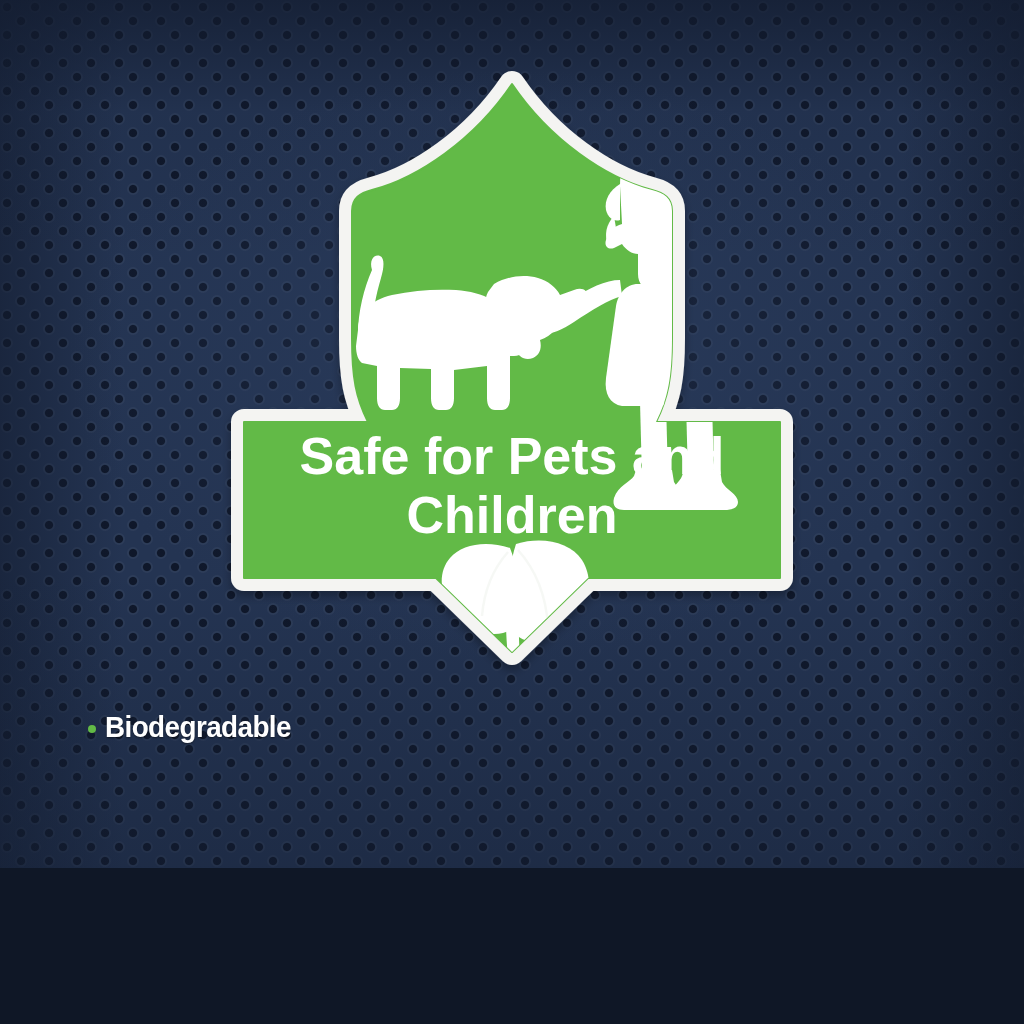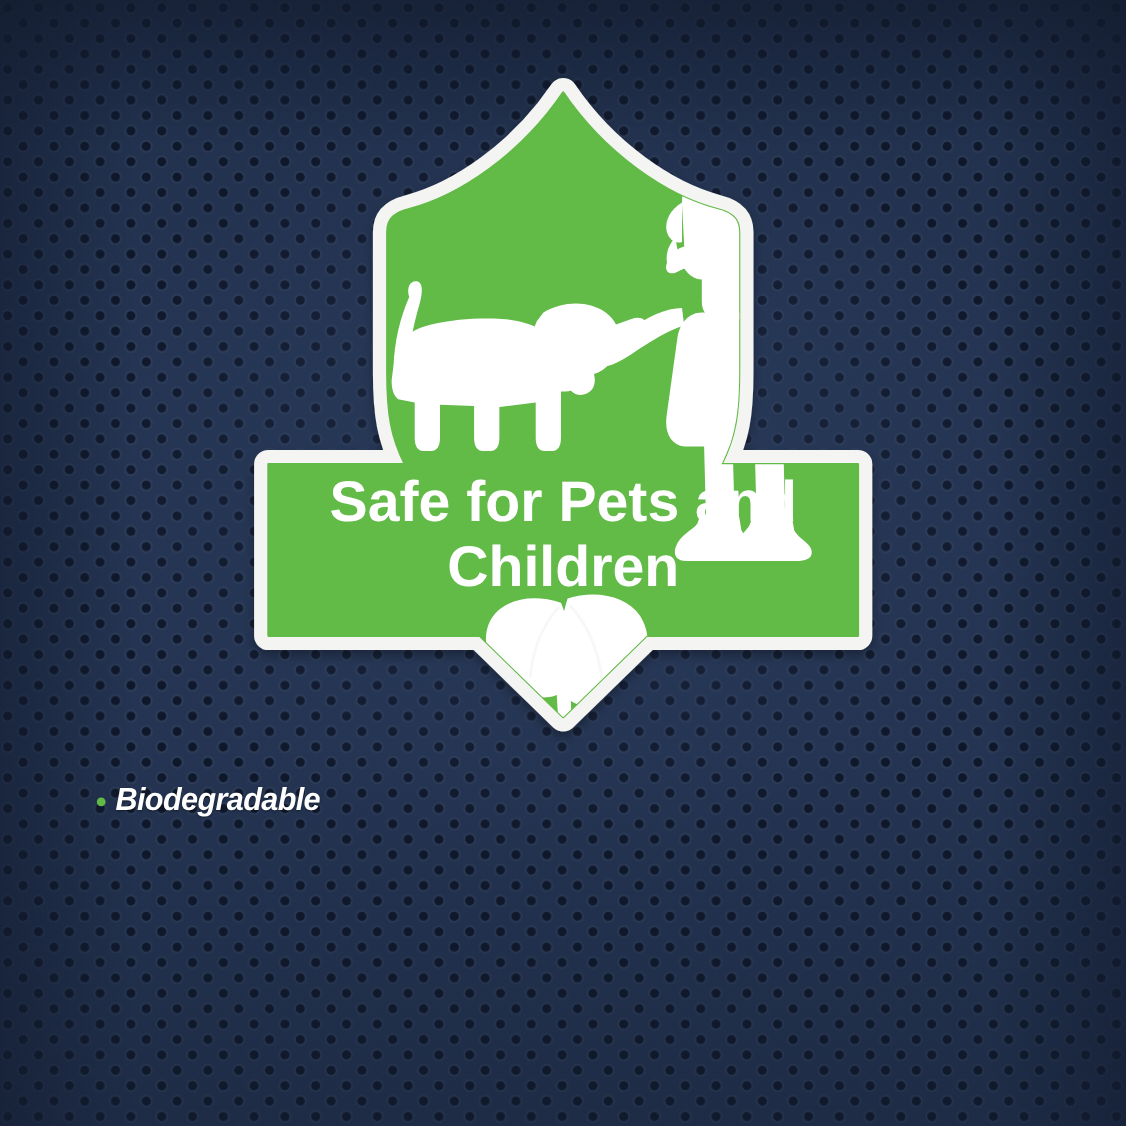--- a/index.html
+++ b/index.html
@@ -3,24 +3,24 @@
 <meta charset="utf-8">
 <style>
   html, body {
     margin: 0;
     padding: 0;
     background: #0f1726;
   }
   #root {
     position: relative;
     width: 1024px;
-    height: 1024px;
+    height: 868px;
     overflow: hidden;
     font-family: "Liberation Sans", "DejaVu Sans", sans-serif;
-    background-color: #0369a1;
+    background-color: #737373;
   }
 
   
   #texture {
     position: absolute;
     inset: 0;
     background-color: #243452;
     background-image:
       radial-gradient(circle at 7px 7px, rgba(12,20,38,0.92) 0, rgba(12,20,38,0.92) 3.6px, rgba(12,20,38,0) 4.6px),
       radial-gradient(circle at 21px 21px, rgba(12,20,38,0.92) 0, rgba(12,20,38,0.92) 3.6px, rgba(12,20,38,0) 4.6px),
@@ -60,21 +60,20 @@
   #bullets {
     position: absolute;
     left: 88px;
     top: 702px;
     width: 880px;
   }
   .bullet-row {
     display: flex;
     align-items: center;
     height: 51px;
-    font-style: italic;
   }
   .bullet-dot {
     width: 8px;
     height: 8px;
     border-radius: 50%;
     background: #62ba46;
     flex: 0 0 auto;
     margin-right: 9px;
     margin-top: 2px;
   }

